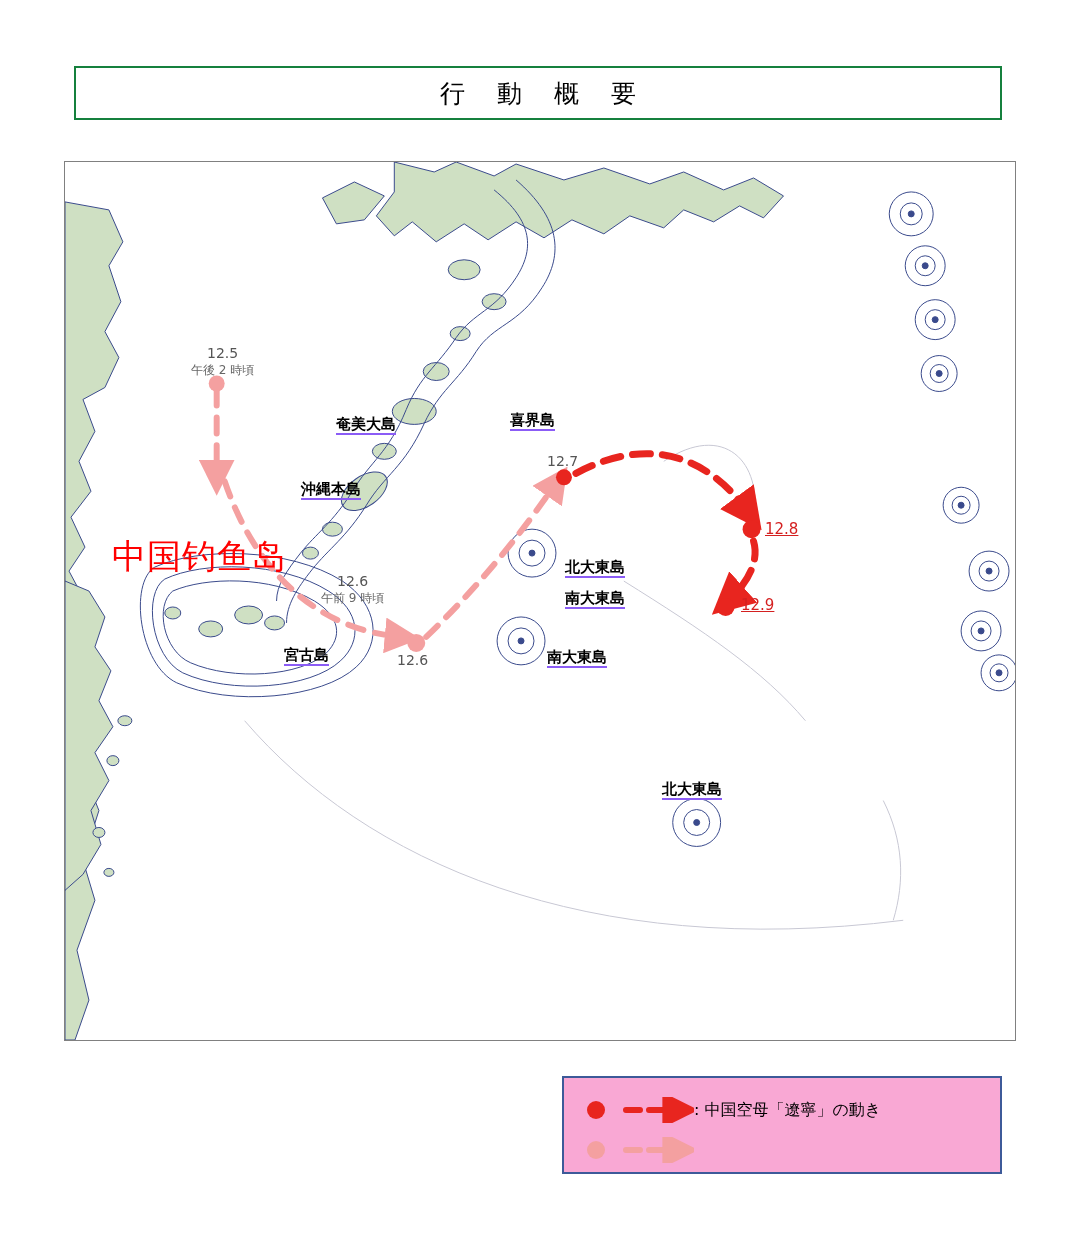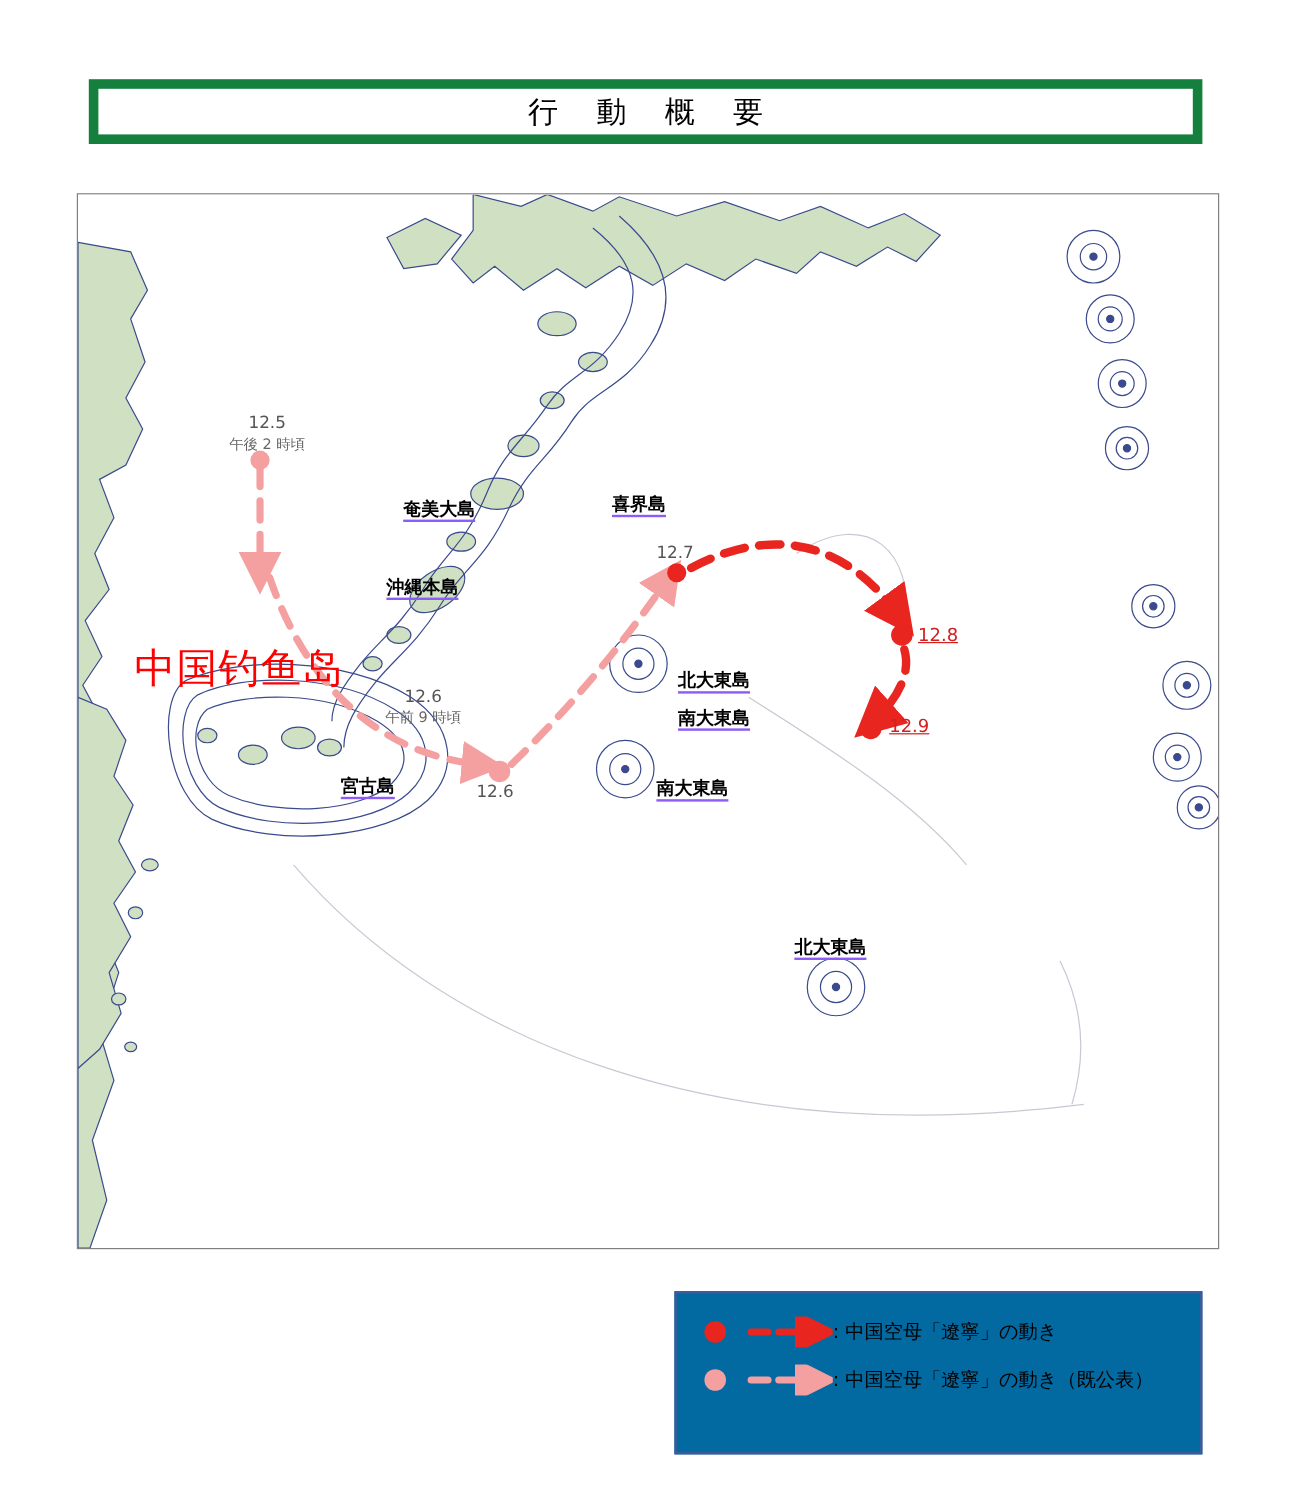--- a/index.html
+++ b/index.html
@@ -15,21 +15,21 @@
     overflow: hidden;
   }
 
   
   .title-box {
     position: absolute;
     left: 74px;
     top: 66px;
     width: 928px;
     height: 54px;
-    border: 8px solid #15803d;
+    border: 2px solid #15803d;
     box-sizing: border-box;
     display: flex;
     align-items: center;
     justify-content: center;
     background: #ffffff;
   }
   .title-text {
     font-size: 25px;
     letter-spacing: 12px;
     color: #000000;
@@ -98,24 +98,24 @@
     white-space: nowrap;
     letter-spacing: 1px;
   }
 
   
   .legend-box {
     position: absolute;
     left: 562px;
     top: 1076px;
     width: 440px;
-    height: 136px;
+    height: 98px;
     border: 2px solid #3d5a99;
     box-sizing: border-box;
-    background: #0369a1;
+    background: #f9a8d4;
     padding: 12px 0 0 0;
   }
   .legend-row {
     display: flex;
     align-items: center;
     height: 40px;
     padding-left: 18px;
   }
   .legend-sym {
     width: 112px;
@@ -262,21 +262,21 @@
     <g stroke="#e8251f" fill="none" stroke-width="7" stroke-linecap="round" stroke-dasharray="18 12">
       <path d="M512,312 C580,276 640,290 684,350" marker-end="url(#arrowRed)"></path>
       <path d="M690,380 C696,400 684,422 666,438" marker-end="url(#arrowRed)"></path>
     </g>
     <circle cx="688" cy="368" r="9" fill="#e8251f"></circle>
     <circle cx="662" cy="446" r="9" fill="#e8251f"></circle>
   </svg>
 
   <div class="mlabel" style="left:271px; top:254px;">奄美大島</div>
   <div class="mlabel" style="left:445px; top:250px;">喜界島</div>
-  <div class="mlabel" style="left:236px; top:319px;margin-left:21px;">沖縄本島</div>
+  <div class="mlabel" style="left:236px; top:319px;">沖縄本島</div>
   <div class="mlabel" style="left:219px; top:485px;">宮古島</div>
   <div class="mlabel" style="left:500px; top:397px;">北大東島</div>
   <div class="mlabel" style="left:500px; top:428px;">南大東島</div>
   <div class="mlabel" style="left:482px; top:487px;">南大東島</div>
   <div class="mlabel" style="left:597px; top:619px;">北大東島</div>
 
   <div class="dlabel" style="left:126px; top:183px;">
     <span>12.5</span>
     <span class="sub">午後 2 時頃</span>
   </div>
@@ -316,16 +316,15 @@
       <svg viewBox="0 0 112 26" width="112" height="26">
         <defs>
           <marker id="lgArrowPink" markerWidth="6" markerHeight="6" refX="2.6" refY="3" orient="auto" markerUnits="strokeWidth">
             <path d="M0,0 L6,3 L0,6 Z" fill="#f4a0a0"></path>
           </marker>
         </defs>
         <circle cx="14" cy="13" r="9" fill="#f4a0a0"></circle>
         <path d="M44,13 L96,13" stroke="#f4a0a0" stroke-width="6" stroke-dasharray="14 9" stroke-linecap="round" marker-end="url(#lgArrowPink)" fill="none"></path>
       </svg>
     </div>
-    <div class="legend-text">: 中国空母「遼寧」の動き（既公表）</div>
   </div>
 
 </div>
 
 </body></html>

